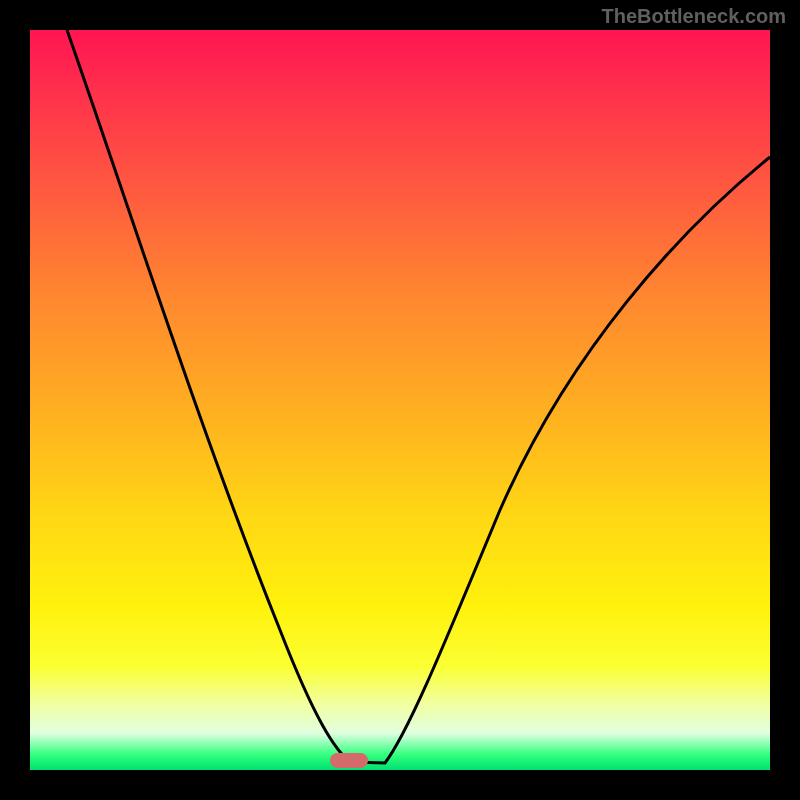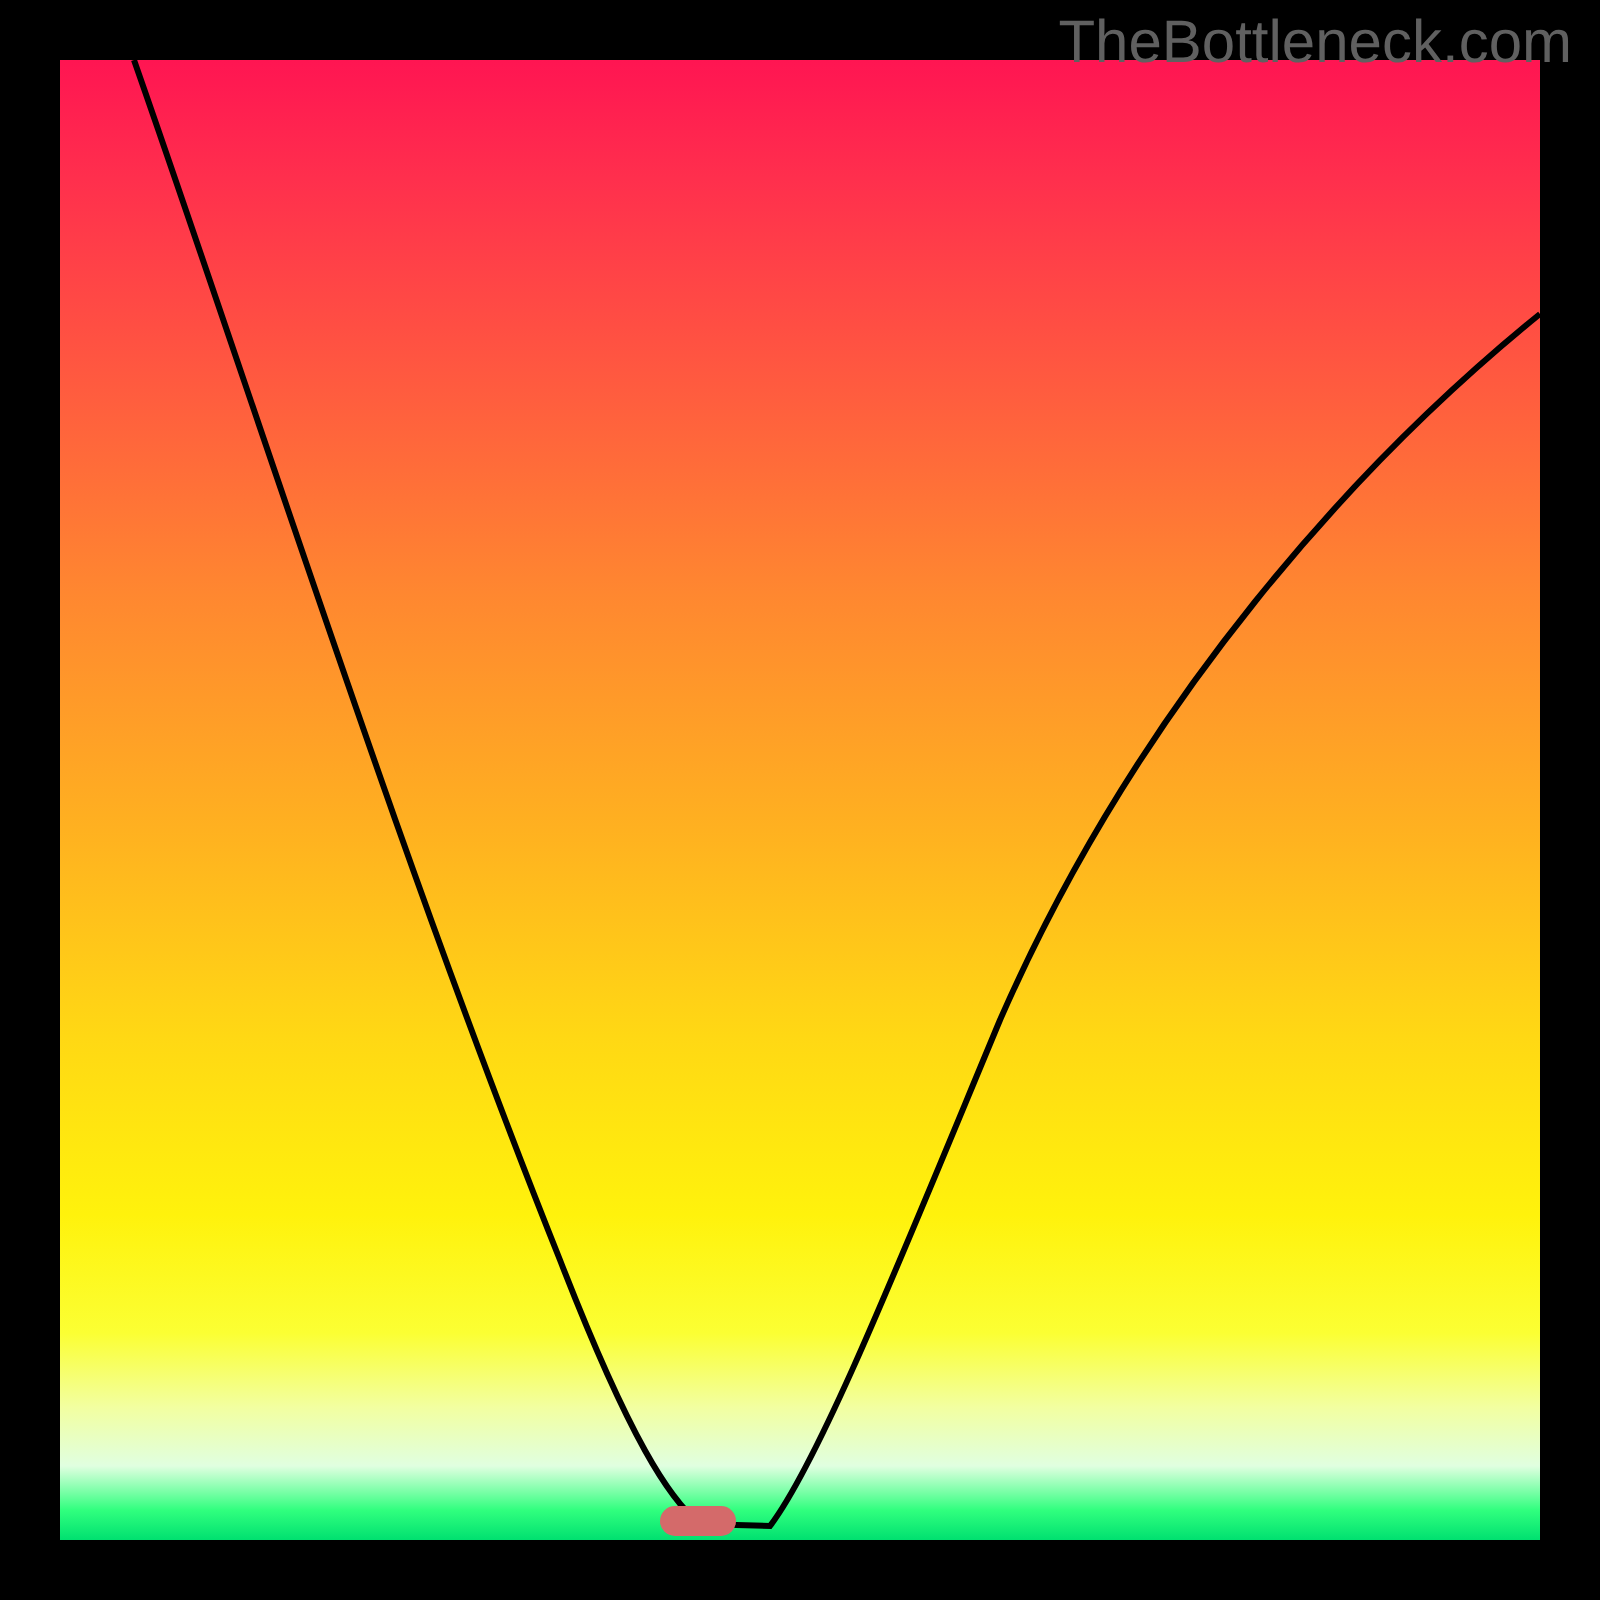--- a/index.html
+++ b/index.html
@@ -8,24 +8,24 @@
     width: 800px;
     height: 800px;
     background: #000;
     position: relative;
   }
   .watermark {
     position: absolute;
     top: 5px;
     right: 14px;
     font-family: Arial, Helvetica, sans-serif;
-    font-size: 30px;
+    font-size: 20px;
     color: #606060;
     z-index: 10;
-    font-weight: 400;
+    font-weight: 700;
   }
   .plot-area {
     position: absolute;
     left: 30px;
     top: 30px;
     width: 740px;
     height: 740px;
     overflow: hidden;
   }
   .gradient-bg {

